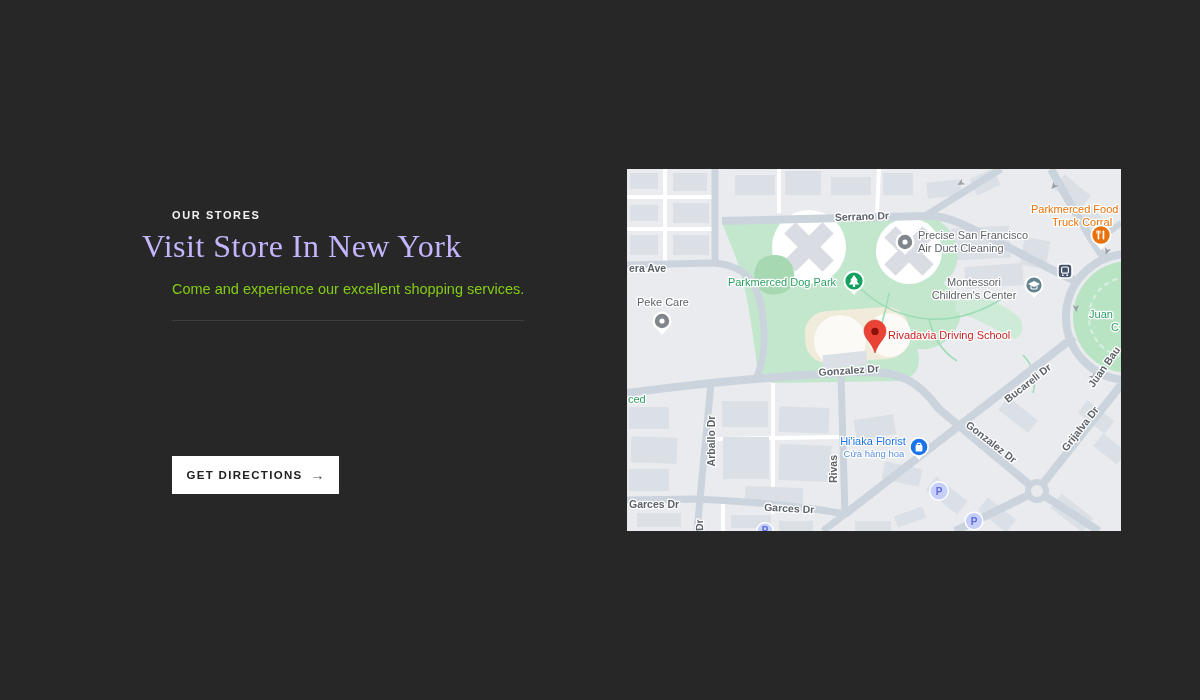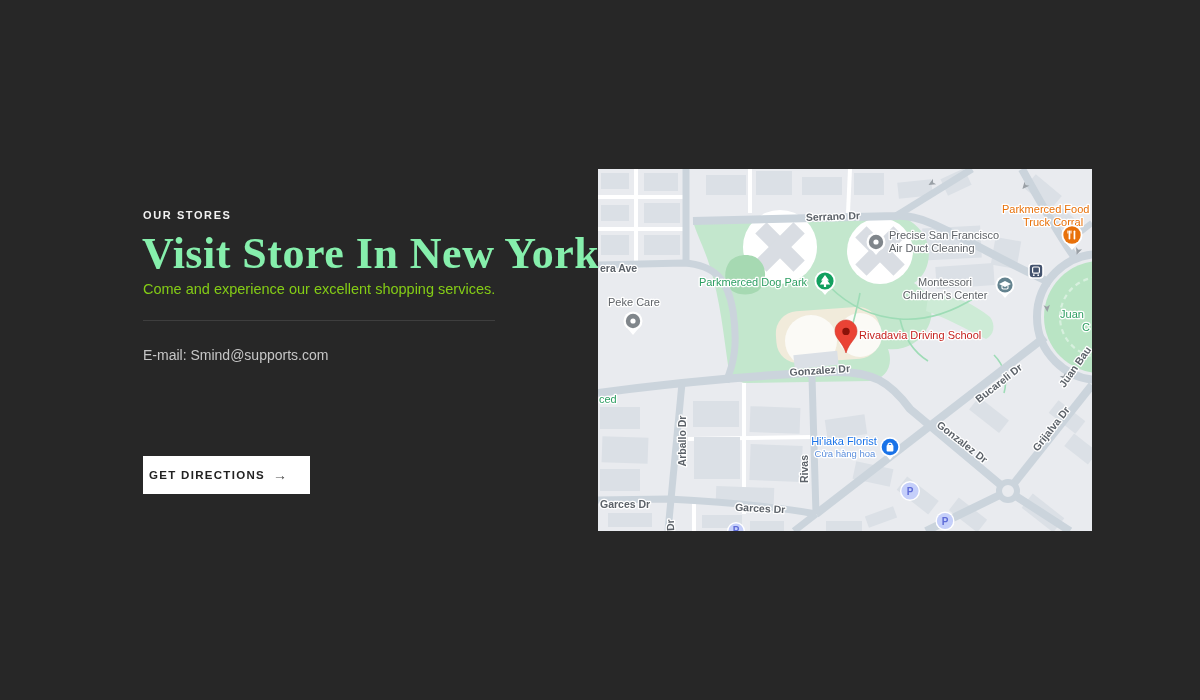--- a/index.html
+++ b/index.html
@@ -1,29 +1,29 @@
 <!DOCTYPE html>
 <html><head>
 <meta charset="utf-8">
 <style>
   html,body{margin:0;padding:0;}
   body{width:1200px;height:700px;background:#272727;position:relative;overflow:hidden;
        font-family:"Liberation Sans",sans-serif;}
-  .abs{position:absolute;}
+  .abs{position:absolute;margin-left:29px;}
 
   
   .eyebrow{left:143px;top:209px;color:#f2f2f2;font-size:11px;font-weight:700;letter-spacing:1.6px;}
-  .title{left:142px;top:228px;color:#86efac;font-family:"Liberation Serif","DejaVu Serif",serif;
-         font-size:44px;font-weight:700;letter-spacing:.5px;}
+  .title{left:142px;top:228px;color:#c4b5fd;font-family:"Liberation Serif","DejaVu Serif",serif;
+         font-size:32px;font-weight:400;letter-spacing:.5px;}
   .subtitle{left:143px;top:281px;color:#84cc16;font-size:14.5px;}
   .divider{left:143px;top:320px;width:352px;height:0;border-top:1px solid #3e3e3e;}
   .contact{left:143px;top:340px;color:#c7c7c7;font-size:14px;line-height:30.5px;}
   .contact div{height:30.5px;}
   .dir-btn{left:143px;top:456px;width:167px;height:38px;background:#ffffff;border:none;cursor:pointer;
-           display:flex;align-items:center;gap:8px;}
+           display:flex;align-items:center;justify-content:center;gap:8px;}
   .dir-btn .lbl{color:#222;font-size:11.5px;font-weight:700;letter-spacing:1.3px;}
   .dir-btn .arr{color:#4a4a4a;font-size:14px;line-height:1;}
 
   
   .map{left:598px;top:169px;width:494px;height:362px;overflow:hidden;background:#e9ebef;cursor:grab;}
   svg{display:block;}
   text{font-family:"Liberation Sans",sans-serif;paint-order:stroke;stroke:#ffffff;
        stroke-width:2.6px;stroke-linejoin:round;}
   .st{font-size:10.5px;font-weight:700;fill:#5c6269;}
   .poi{font-size:11px;fill:#5f6368;}
@@ -35,21 +35,20 @@
   .pkletter{font-size:10px;font-weight:700;fill:#5f6cd8;stroke:none;}
 </style>
 </head>
 <body>
 
 <div class="abs eyebrow">OUR STORES</div>
 <h1 class="abs title" style="margin:0;">Visit Store In New York</h1>
 <div class="abs subtitle">Come and experience our excellent shopping services.</div>
 <div class="abs divider"></div>
 <div class="abs contact">
-  <div>E-mail: Smind@supports.com</div>
 </div>
 <button class="abs dir-btn">
   <span class="lbl">GET DIRECTIONS</span>
   <span class="arr">→</span>
 </button>
 
 <div class="abs map">
 <svg width="494" height="362" viewBox="0 0 494 362">
 
   <rect x="0" y="0" width="494" height="362" fill="#e9ebef"></rect>

